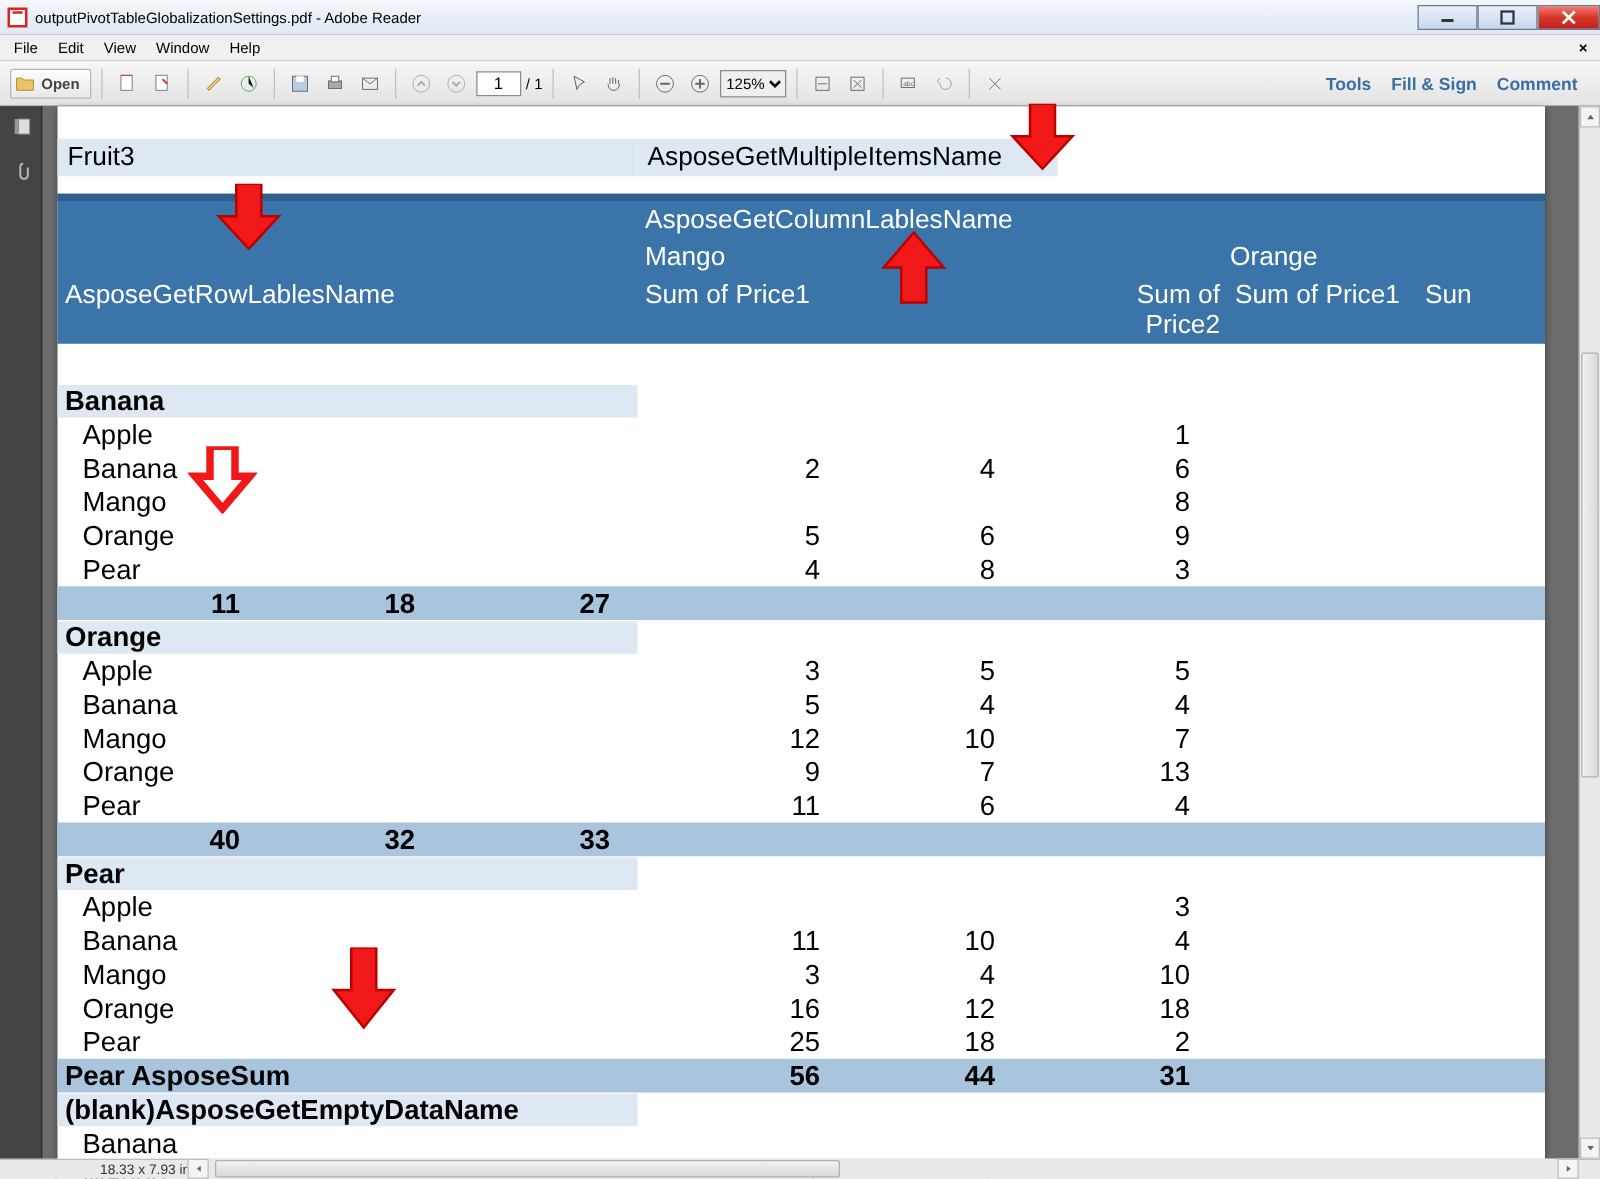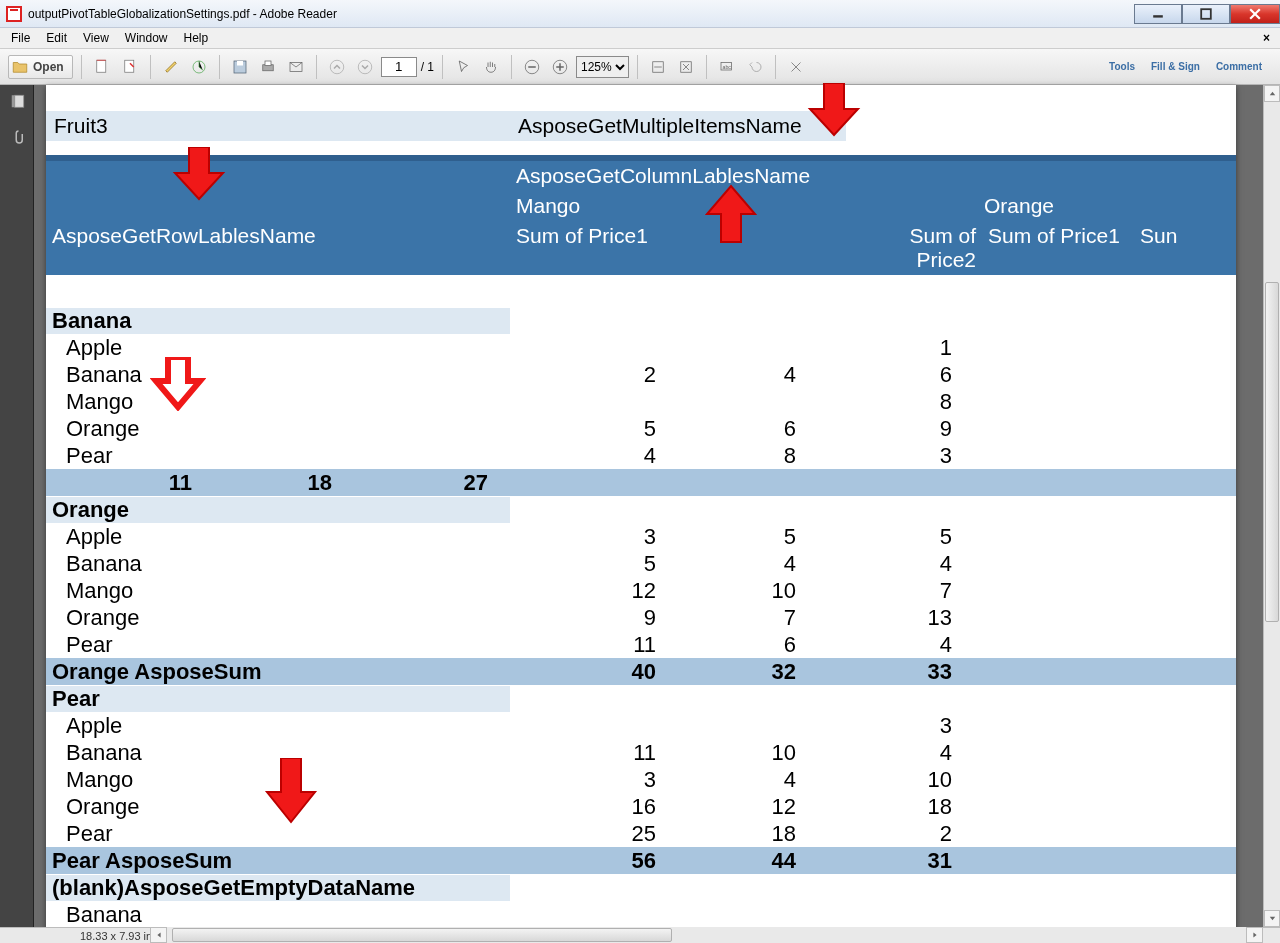--- a/index.html
+++ b/index.html
@@ -22,21 +22,21 @@
 
   .toolbar { height:36px; background:linear-gradient(#f7f7f7,#e3e3e3); border-bottom:1px solid #b5b5b5; box-shadow:0 1px 2px rgba(0,0,0,.2); display:flex; align-items:center; padding:0 8px; gap:4px;}
   .tbtn { width:24px;height:24px; border:1px solid transparent; border-radius:2px; display:flex;align-items:center;justify-content:center; }
   .tbtn.open{ width:auto; padding:0 8px 0 2px; border:1px solid #b8b8b8; background:linear-gradient(#fdfdfd,#e8e8e8); gap:4px; font-weight:bold; color:#444;}
   .tbtn svg{width:18px;height:18px;}
   .sep { width:1px;height:24px;background:#c0c0c0;margin:0 4px;}
   .pager { display:flex;align-items:center;gap:4px;}
   .pager input{ width:36px;height:20px;text-align:center;border:1px solid #8a8a8a;}
   .zoom select{height:22px;border:1px solid #8a8a8a;font-size:12px;}
   .rightlinks{ margin-left:auto; display:flex; gap:16px; padding-right:10px;}
-  .rightlinks .lnk{ color:#3b6ea5; font-weight:bold; font-size:10px;}
+  .rightlinks .lnk{ color:#3b6ea5; font-weight:bold; font-size:14px;}
 
   .body { position:absolute; top:85px; left:0; right:0; bottom:16px; display:flex; background:#15803d;}
   .sidepanel { width:34px; background:#444; border-right:1px solid #222; display:flex;flex-direction:column;align-items:center;padding-top:8px;gap:14px;}
   .sidepanel .sicon svg{width:18px;height:18px;fill:#bbb;}
 
   .docarea { flex:1; position:relative; background:#6c6c6c;}
   .vscroll { position:absolute; right:0; top:0; bottom:0; width:17px; background:#e9e9e9; border-left:1px solid #bcbcbc;}
   .vscroll .arrow{height:17px;background:#f4f4f4;border:1px solid #bcbcbc;display:flex;align-items:center;justify-content:center;}
   .vscroll .track{position:absolute;top:17px;bottom:17px;left:0;right:0;}
   .vscroll .thumb{position:absolute;left:1px;right:1px;top:180px;height:340px;background:linear-gradient(90deg,#f3f3f3,#d8d8d8);border:1px solid #b0b0b0;border-radius:2px;}
@@ -354,21 +354,20 @@
             <div class="rcell val2">7</div>
             <div class="rcell val3">13</div>
           </div>
           <div class="trow">
             <div class="rcell item ind">Pear</div>
             <div class="rcell val">11</div>
             <div class="rcell val2">6</div>
             <div class="rcell val3">4</div>
           </div>
           <div class="trow sumrow">
-            <div class="rcell head">Orange AsposeSum</div>
             <div class="rcell val">40</div>
             <div class="rcell val2">32</div>
             <div class="rcell val3">33</div>
           </div>
           <div class="trow grouphead">
             <div class="rcell head">Pear</div>
           </div>
           <div class="trow">
             <div class="rcell item ind">Apple</div>
             <div class="rcell val"></div>

